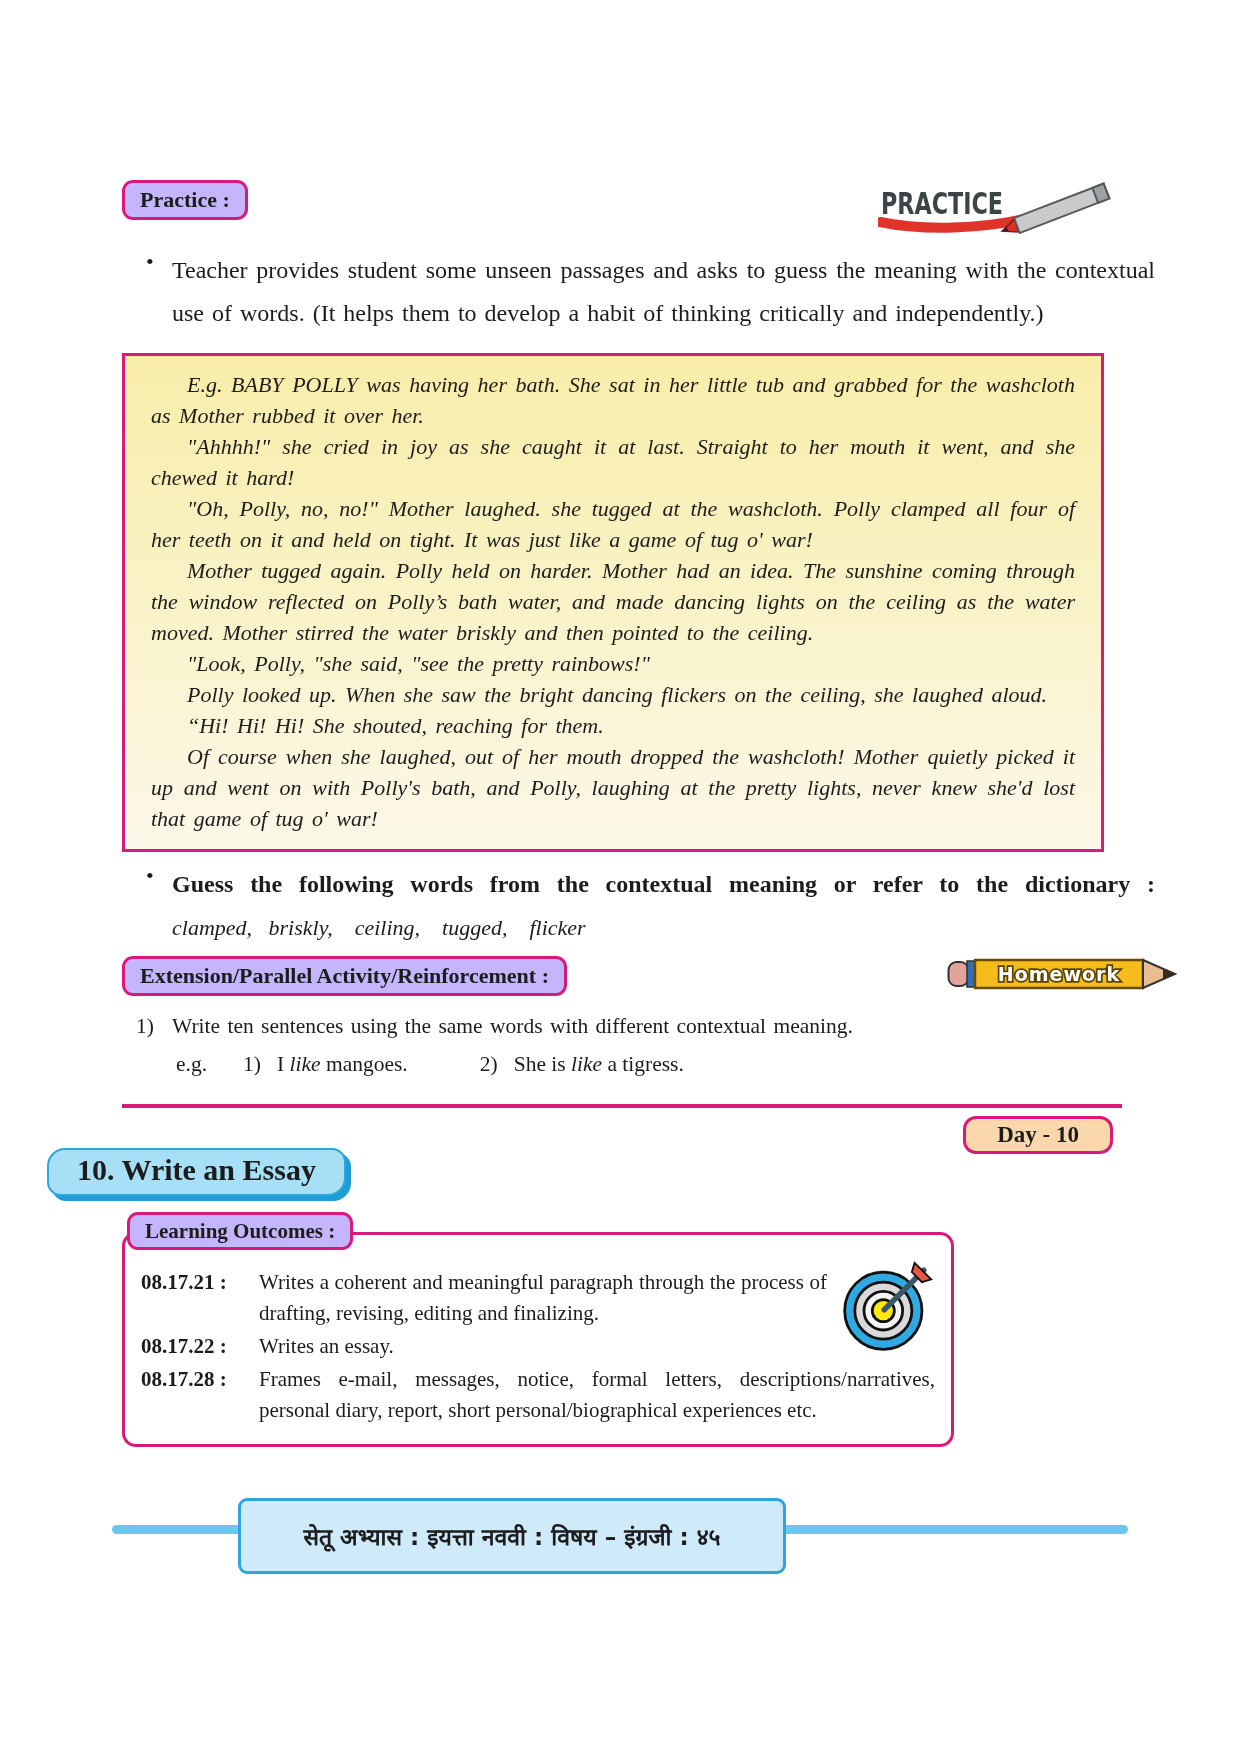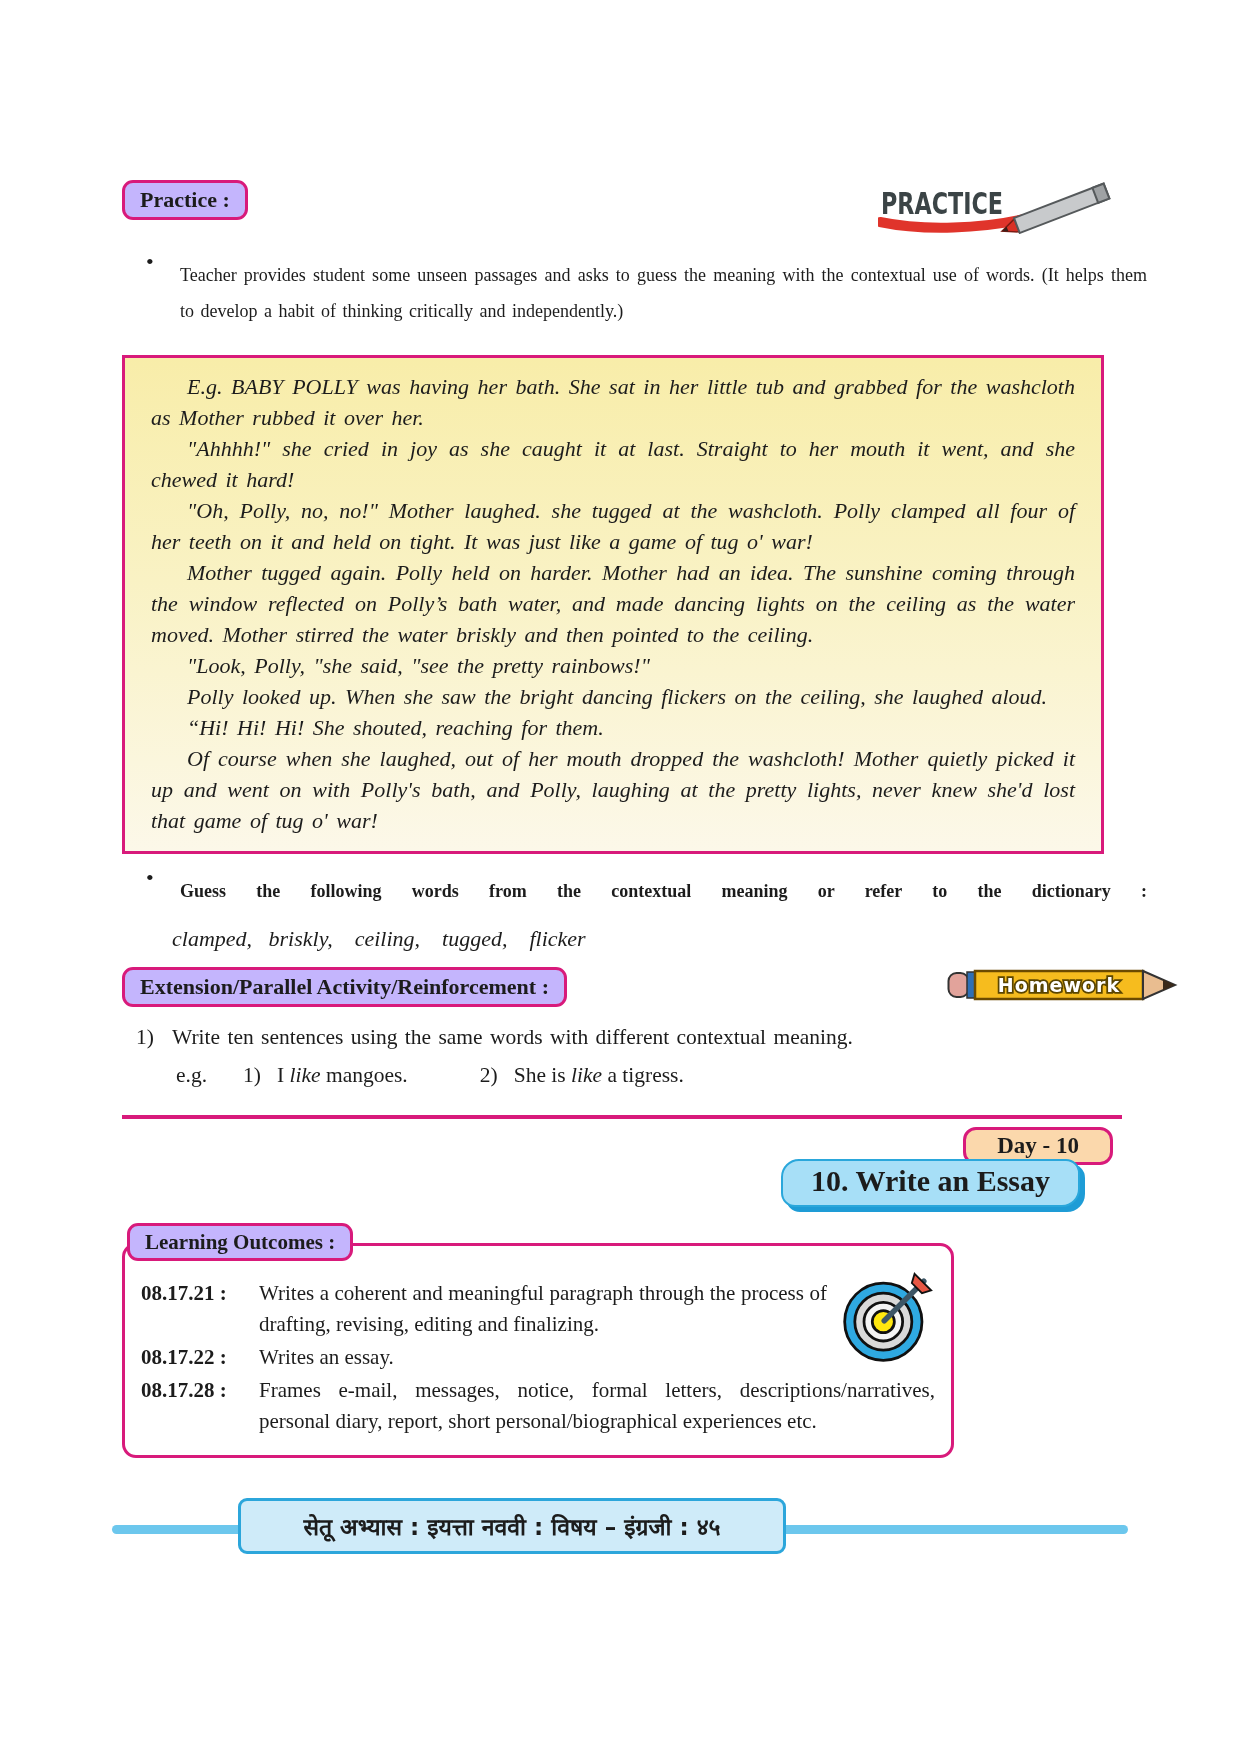--- a/index.html
+++ b/index.html
@@ -15,21 +15,21 @@
     display:inline-block; background:#c4b5fd; border:3px solid #D81A7B;
     border-radius:11px; font-weight:bold; font-size:22px; padding:3px 15px;
     line-height:1.25; white-space:nowrap;
   }
 
   .header-row { display:flex; justify-content:space-between; align-items:flex-start; }
   .practice-logo { margin:-8px 12px 0 0; }
 
   .brow { display:flex; margin-top:11px; }
   .brow .bullet { flex:none; width:50px; padding-left:24px; box-sizing:border-box; font-size:22px; }
-  .brow p { margin:8px; flex:1; font-size:18px; line-height:36px; text-align:justify; word-spacing:2px; }
+  .brow p { margin:0; flex:1; font-size:24px; line-height:43px; text-align:justify; word-spacing:2px; }
   .brow.guess p { font-weight:bold; text-align:justify; -moz-text-align-last:justify; text-align-last:justify; }
 
   .story-box {
     margin-top:18px; width:982px; box-sizing:border-box;
     border:3px solid #D81A7B;
     background:linear-gradient(180deg,#F8EDA9 0%,#F9F2C4 45%,#FCF8E9 100%);
     padding:13px 26px 15px 26px;
   }
   .story-box p {
     margin:0; font-style:italic; font-size:22px; line-height:31px;
@@ -52,21 +52,21 @@
   .example-line i { font-style:italic; }
 
   .divider { margin:27px 0 0 0; width:1000px; height:4px; background:#D81A7B; border:none; }
 
   .day-row { display:flex; justify-content:flex-end; padding-right:42px; margin-top:8px; }
   .day-badge {
     background:#FBD8AC; border:3px solid #D81A7B; border-radius:13px;
     font-weight:bold; font-size:23px; padding:1px 31px; line-height:1.3;
   }
 
-  .title-row { text-align:right; margin-top:-6px; }
+  .title-row { text-align:left; margin-top:-6px; }
   .lesson-title {
     display:inline-block; background:#A7DFF7; border:2px solid #2AA7DB;
     box-shadow:5px 5px 0 #1E9CD6; border-radius:18px 14px 18px 14px;
     font-weight:bold; font-size:30px; padding:3px 28px 7px;
     transform:translateX(-75px);
   }
 
   .outcomes-box {
     position:relative; margin-top:36px; width:832px; min-height:215px; box-sizing:border-box;
     border:3px solid #D81A7B; border-radius:14px; padding:32px 16px 14px 16px;
@@ -74,21 +74,21 @@
   .outcomes-label { position:absolute; top:-23px; left:2px; font-size:21px; }
   .target-icon { float:right; width:92px; height:92px; margin:-6px 2px 8px 14px; }
   .outcome { margin:0 0 2px 118px; text-indent:-118px; font-size:21px; line-height:31px; text-align:justify; }
   .outcome .code { display:inline-block; width:106px; margin-right:12px; text-indent:0; font-weight:bold; }
 
   .footer { position:absolute; top:1498px; left:0; width:100%; height:72px; }
   .footer-rule { position:absolute; top:27px; left:112px; right:112px; height:9px; background:#6CC7ED; border-radius:5px; }
   .footer-banner {
     position:relative; width:fit-content; margin:0 auto; transform:translateX(-108px);
     background:#CFEBF9; border:3px solid #2CA6DB; border-radius:9px;
-    padding:9px 62px; font-family:"DejaVu Sans","Liberation Sans",sans-serif;
+    padding:19px 62px; font-family:"DejaVu Sans","Liberation Sans",sans-serif;
     font-weight:bold; font-size:23px; color:#1c1c1c;
   }
 </style>
 </head>
 <body>
 
 <div class="page">
   <div class="content">
 
     <div class="header-row">

